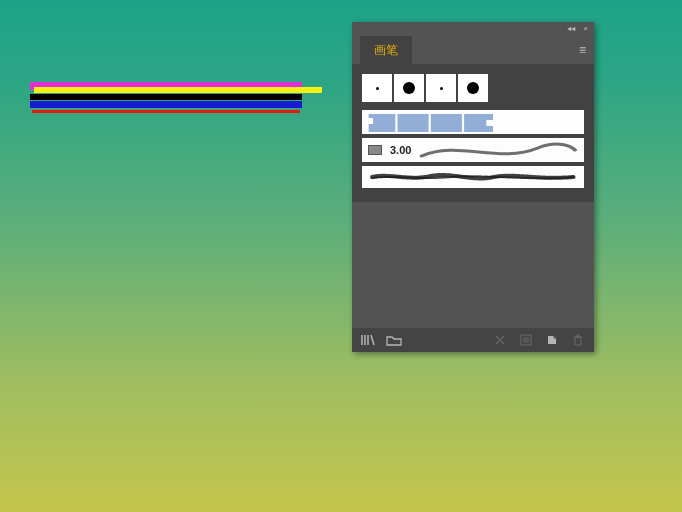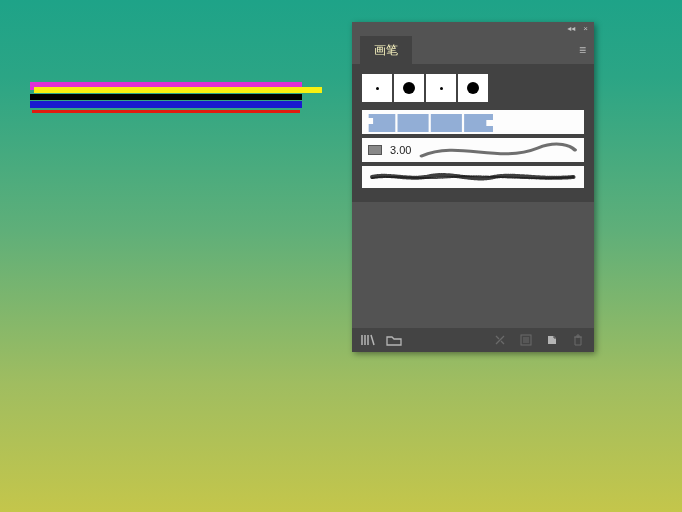--- a/index.html
+++ b/index.html
@@ -24,21 +24,21 @@
 .panel-top {
   height: 14px; background: #535353; display: flex; justify-content: flex-end;
   align-items: center; padding-right: 6px; gap: 8px;
 }
 .top-icon { color: #bfbfbf; font-size: 8px; line-height: 1; cursor: pointer; }
 .tabs { height: 28px; display: flex; align-items: stretch; padding-left: 8px; gap: 0; }
 .tab {
   color: #bfbfbf; font-size: 12px; padding: 0 14px; display: flex; align-items: center;
   cursor: pointer; background: transparent;
 }
-.tab.active { background: #424242; color: #fef9c3; }
+.tab.active { background: #424242; color: #eab308; }
 .tab-spacer { flex: 1; }
 .menu-icon { color: #bfbfbf; font-size: 12px; padding: 0 8px; display: flex; align-items: center; cursor: pointer; }
 
 .content { background: #424242; padding: 10px; }
 .brush-tips { display: flex; gap: 2px; margin-bottom: 8px; }
 .tip {
   width: 30px; height: 28px; background: #fff; display: flex;
   align-items: center; justify-content: center; cursor: pointer;
 }
 .dot-sm { width: 3px; height: 3px; background: #000; border-radius: 50%; }
@@ -47,21 +47,21 @@
 .row {
   background: #fdfdfd; height: 22px; margin-bottom: 4px;
   position: relative; padding: 0 6px; display: flex; align-items: center;
 }
 .row-basic .hline { flex: 1; height: 2px; background: #000; margin-right: 6px; }
 .row-basic .lbl { font-size: 11px; color: #333; }
 
 .row-calli { height: 24px; padding: 0; }
 .calli-svg { width: 100%; height: 100%; display: block; }
 
-.row-weight { height: 24px; gap: 8px; }
+.row-weight { height: 24px; gap: 8px; font-weight: bold; }
 .lock-ic { width: 14px; height: 10px; background: linear-gradient(#888,#888); border: 1px solid #555; position: relative; }
 .wval { font-size: 11px; color: #222; }
 .wave { flex: 1; height: 24px; }
 
 .row-art { height: 22px; }
 .art-svg { width: 100%; height: 100%; }
 
 .bottom-bar {
   position: absolute; left: 0; bottom: 0; right: 0; height: 24px;
   background: #444; display: flex; align-items: center; padding: 0 8px; gap: 10px;

